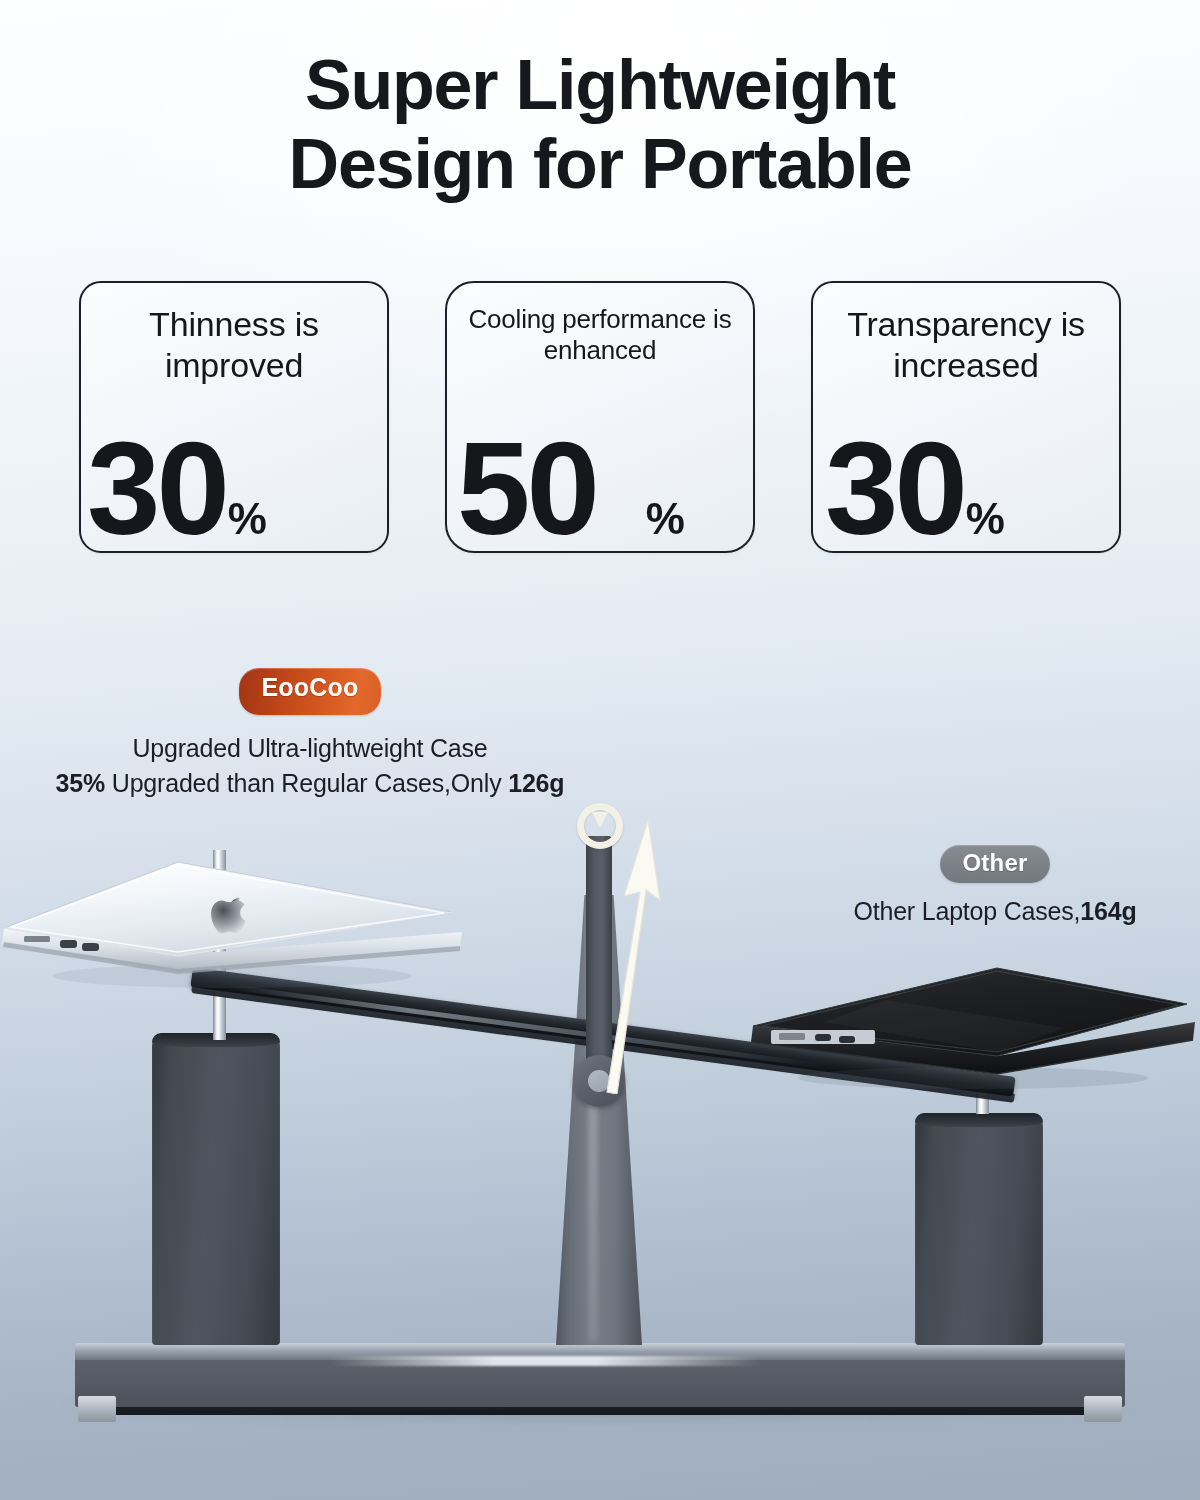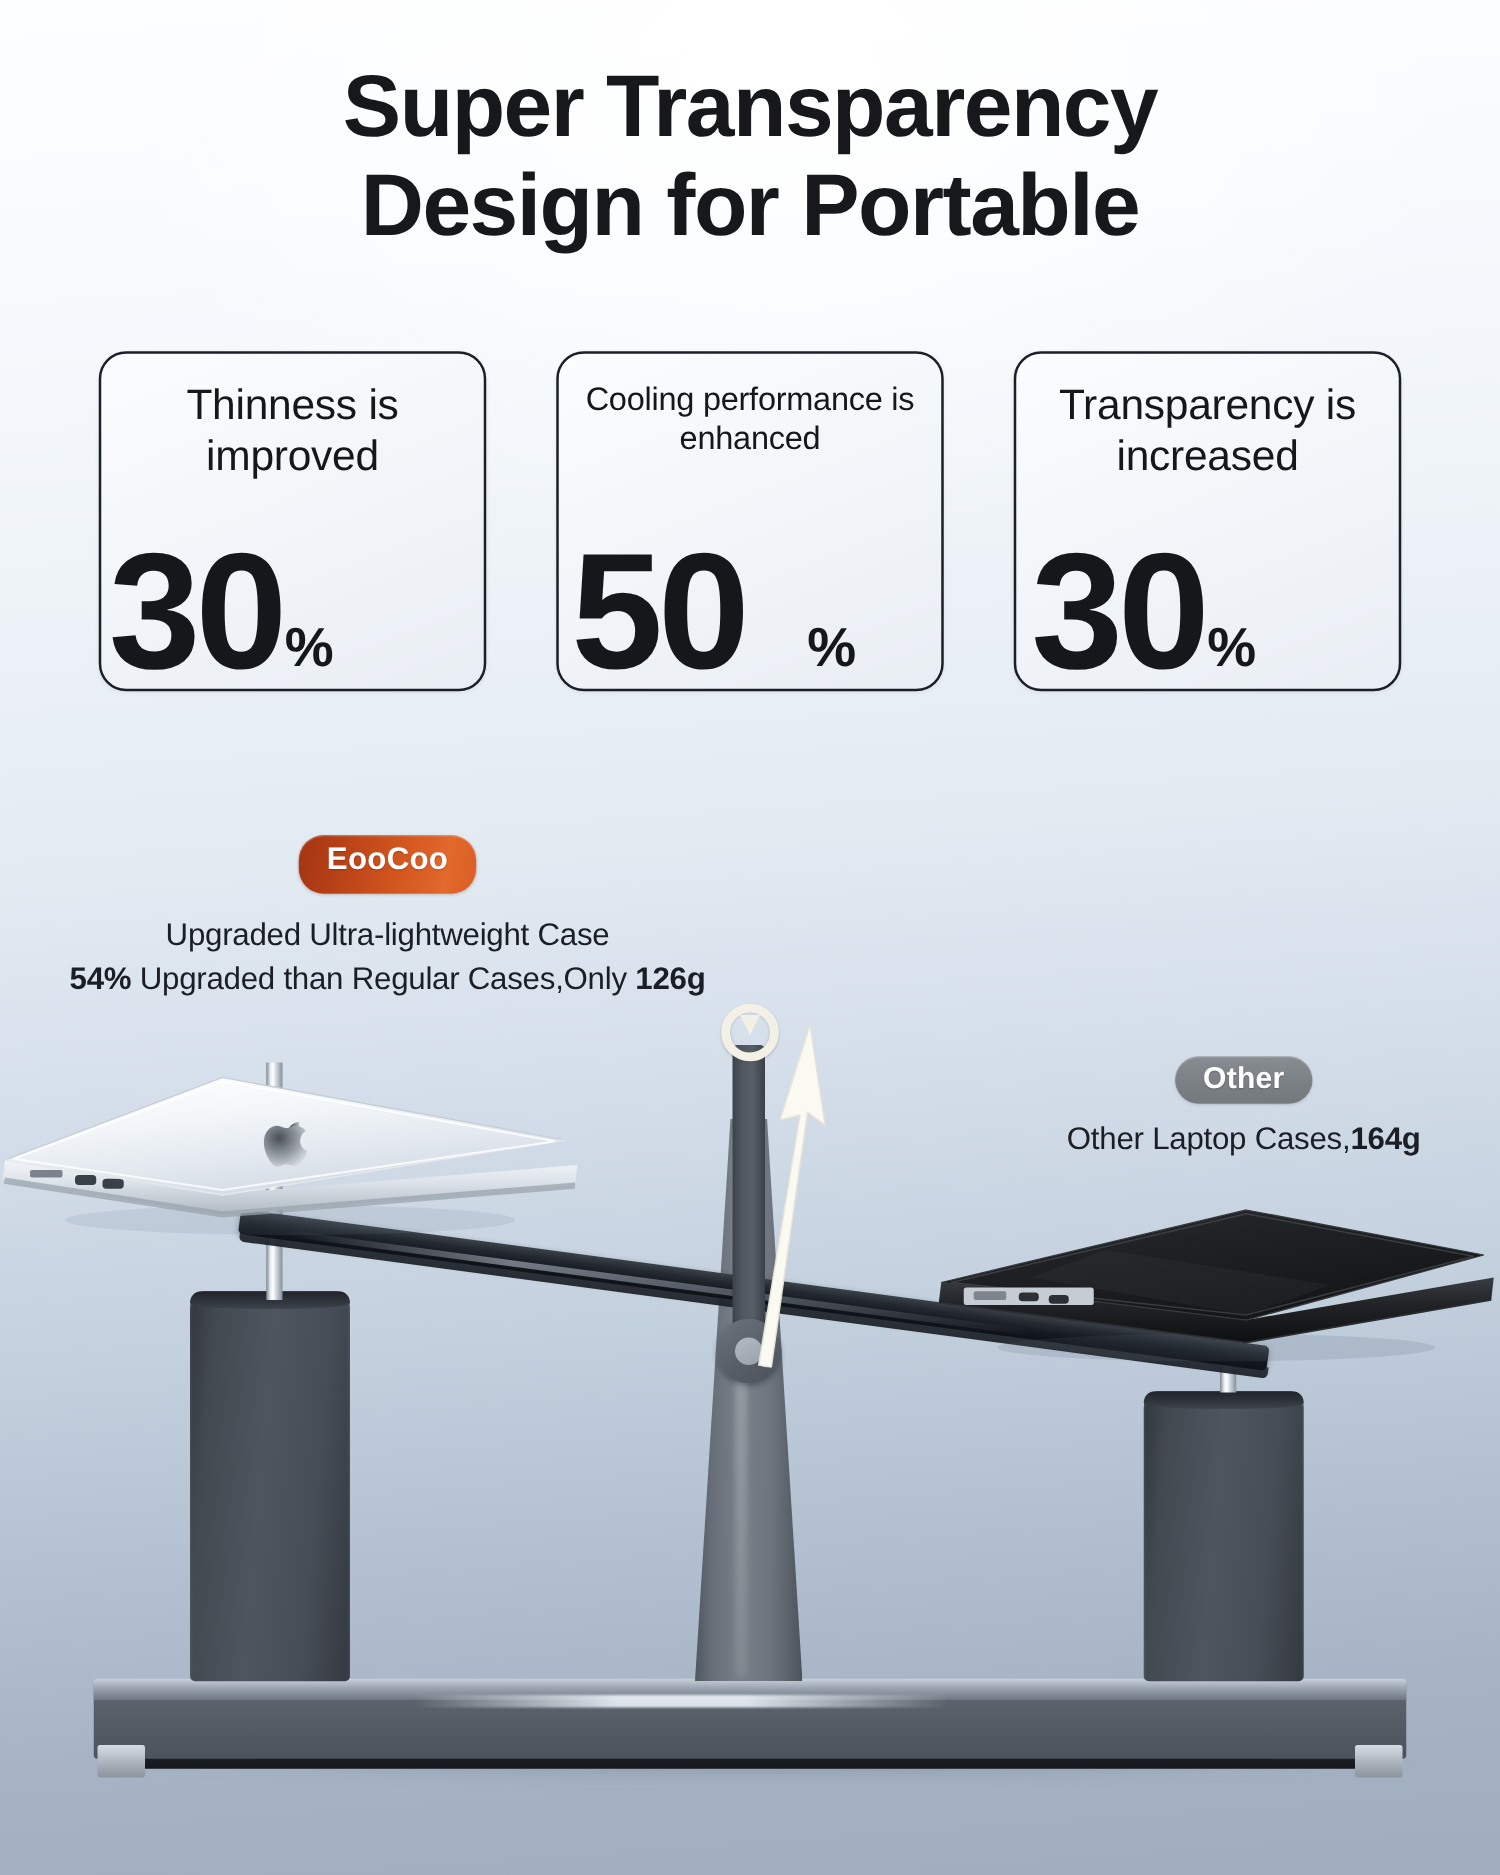--- a/index.html
+++ b/index.html
@@ -46,21 +46,21 @@
   }
   .card {
     position:relative;
     border:2.4px solid #1b1f27;
     border-radius:22px;
     background:linear-gradient(158deg,#fbfcfe 0%,#f4f7fa 40%,#eef2f7 72%,#e9eef4 100%);
     box-shadow:0 1px 3px rgba(30,40,60,0.06);
     overflow:hidden;
   }
   .card.c1 { width:310px; }
-  .card.c2 { width:310px; }
+  .card.c2 { width:310px;border-radius:29px; }
   .card.c3 { width:310px; }
 
   .card-title {
     position:absolute; top:21px; left:0; width:100%;
     text-align:center;
     font-size:34px;
     line-height:1.21;
     color:#15171b;
     padding:0 8px;
     letter-spacing:-0.2px;
@@ -309,21 +309,21 @@
     left:735px; top:960px;
     width:470px; height:132px;
   }
 </style>
 </head>
 <body>
 
 <div id="page">
 
   <div class="headline">
-    <span class="hl-line">Super Transparency</span>
+    <span class="hl-line">Super Lightweight</span>
     <span class="hl-line">Design for Portable</span>
   </div>
 
   <div class="cards">
 
     <div class="card c1">
       <div class="card-title">Thinness is improved</div>
       <div class="stat-row">
         <span class="stat-num">30</span>
         <span class="stat-pct">%</span>
@@ -346,21 +346,21 @@
       </div>
     </div>
 
   </div>
 
   <div class="brand-block">
     <div class="pill eoocoo">EooCoo</div>
     <div class="brand-sub">
       <div>Upgraded Ultra-lightweight Case</div>
       <div class="brand-line2">
-        <span class="b">54%</span><span> Upgraded than Regular Cases,Only </span><span class="b">126g</span>
+        <span class="b">35%</span><span> Upgraded than Regular Cases,Only </span><span class="b">126g</span>
       </div>
     </div>
   </div>
 
   <div class="other-block">
     <div class="pill other">Other</div>
     <div class="other-sub">
       <span>Other Laptop Cases,</span><span class="b">164g</span>
     </div>
   </div>

